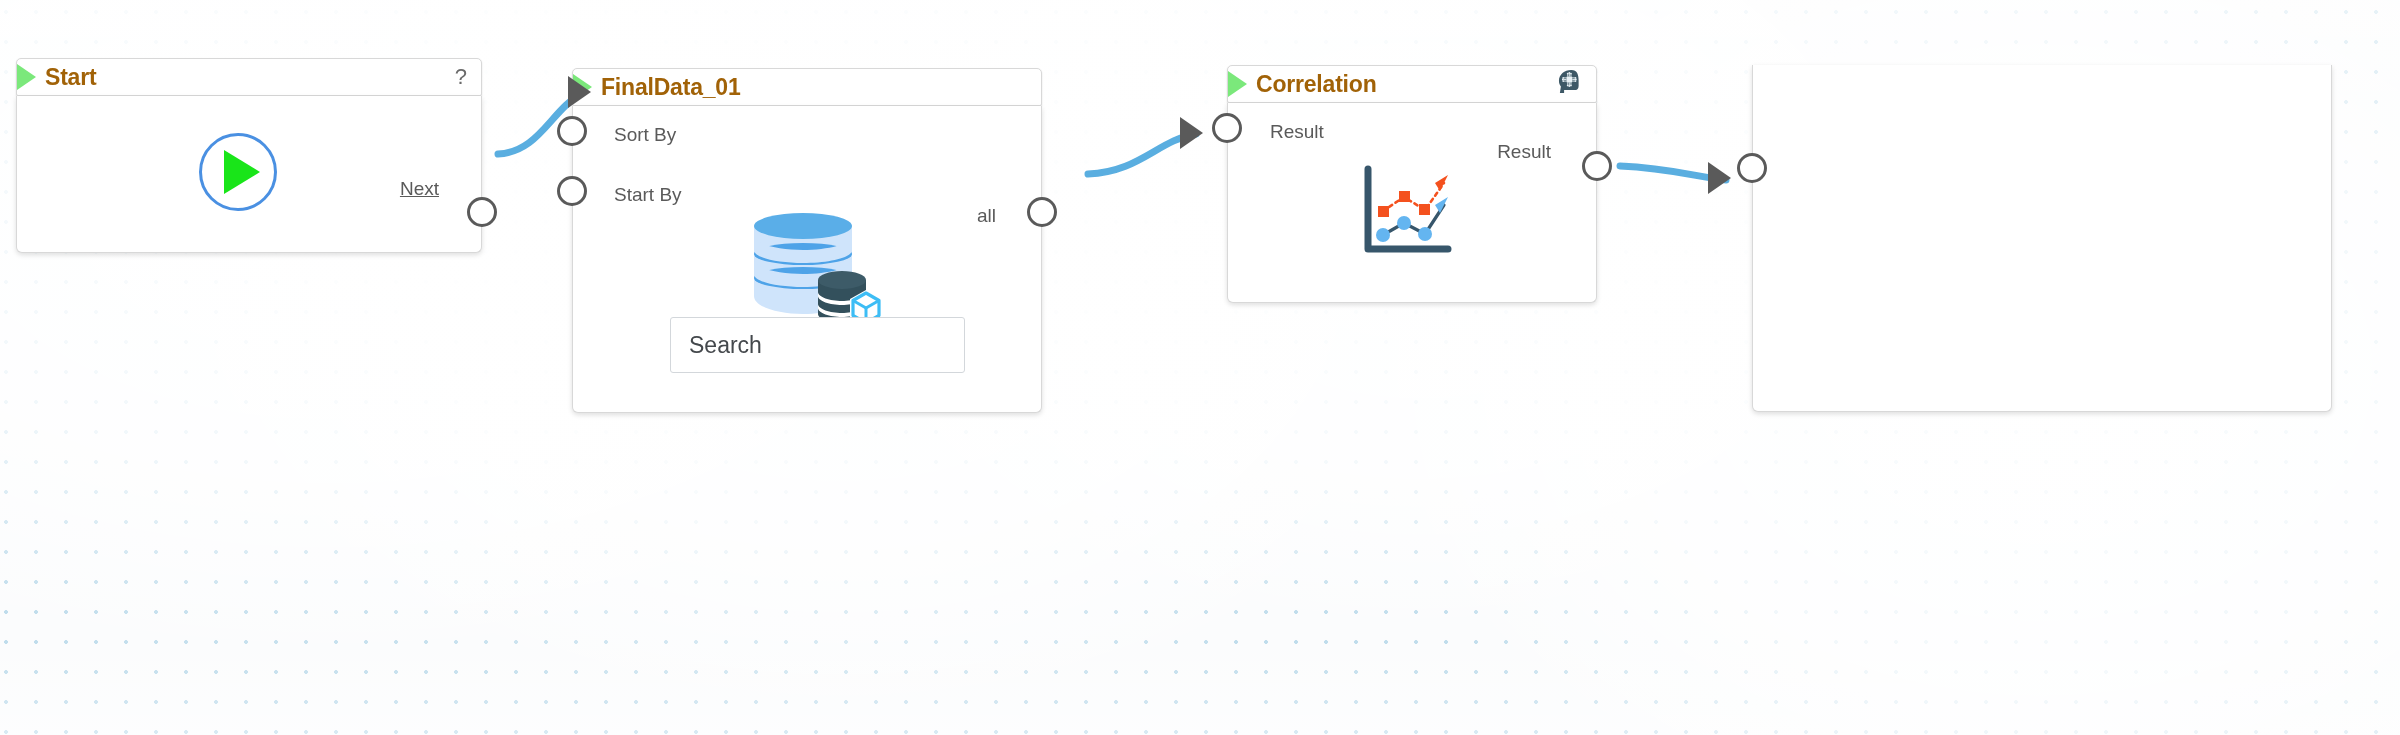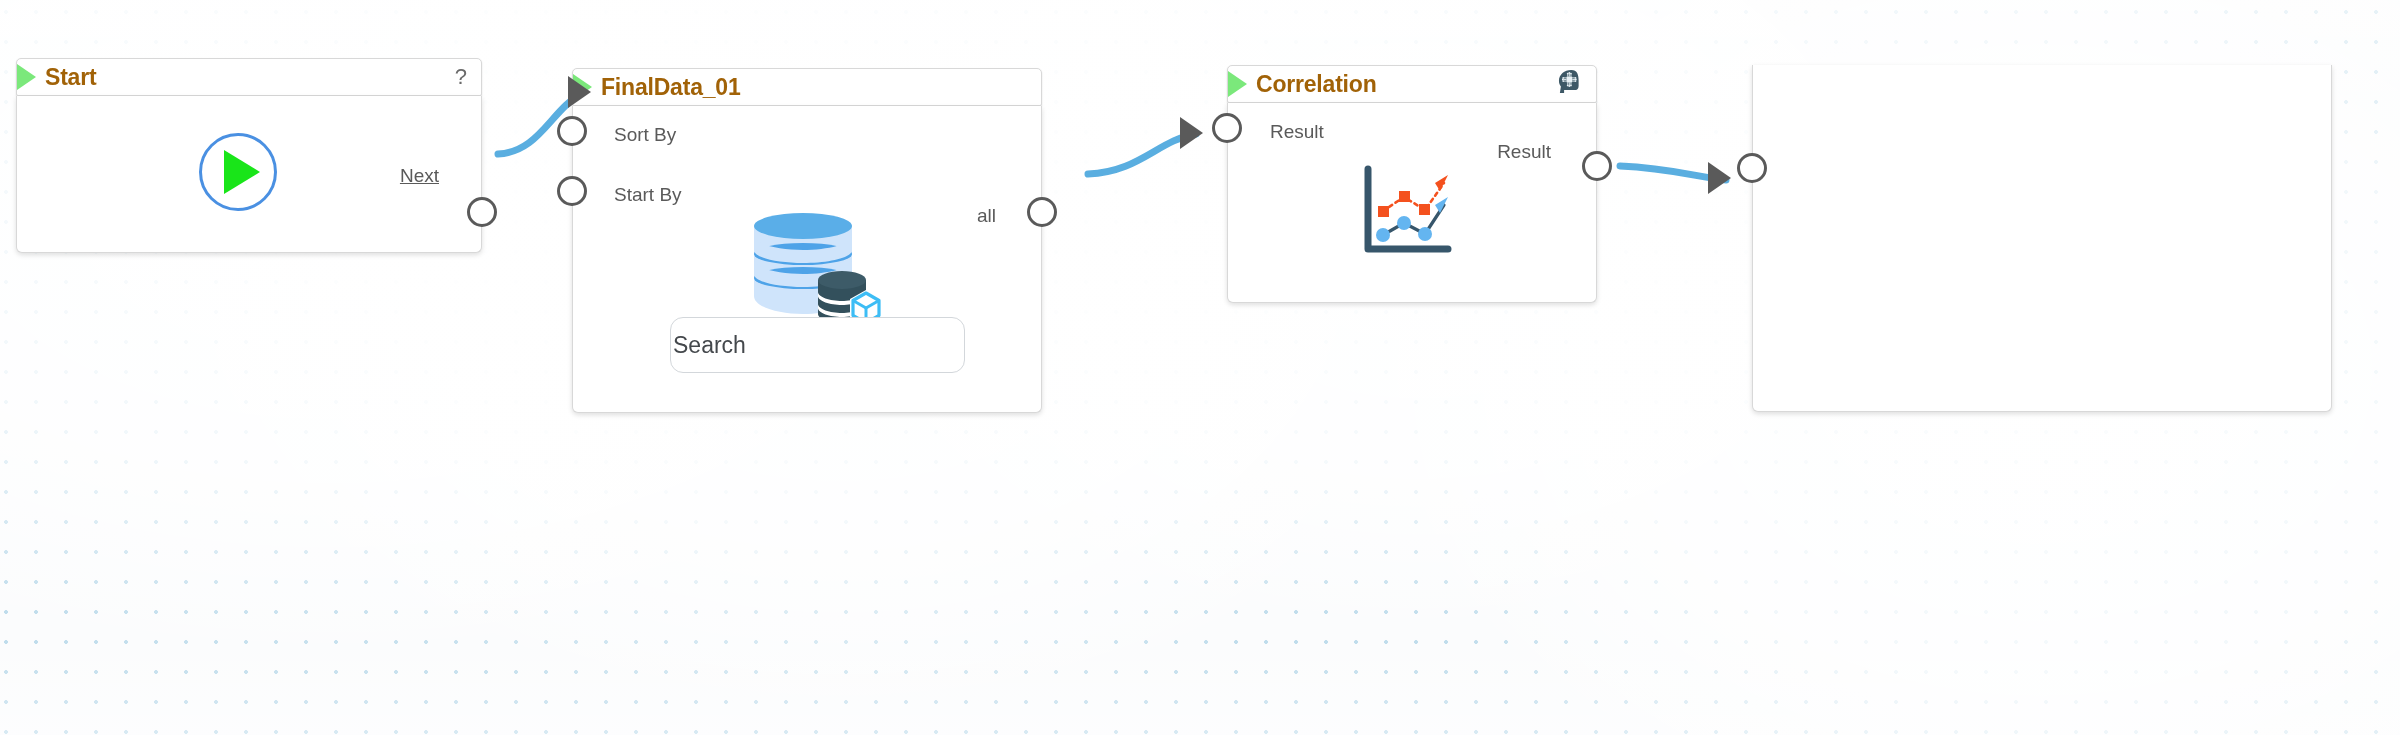--- a/index.html
+++ b/index.html
@@ -137,23 +137,24 @@
     border-left: 36px solid #19e519;
     margin-left: 8px;
   }
 
   
   .search-box {
     position: absolute;
     box-sizing: border-box;
     background: #ffffff;
     border: 1px solid #d3d7db;
-    border-radius: 13px;
+    border-radius: 3px;
     display: flex;
     align-items: center;
+    padding-left: 16px;
     font-size: 23px;
     color: #44484c;
   }
   .search-box input {
     border: none;
     outline: none;
     background: transparent;
     font-family: "Liberation Sans", sans-serif;
     font-size: 23px;
     color: #44484c;
@@ -188,21 +189,21 @@
       <div class="hdr-play"></div>
       <div class="hdr-title">Start</div>
       <div class="hdr-right">
         <span class="hdr-help">?</span>
       </div>
     </div>
     <div class="node-body" style="height:157px;">
       <div class="run-circle" style="left:182px; top:37px;">
         <div class="run-play"></div>
       </div>
-      <div class="port-label right" style="right:42px; top:69px;text-decoration:underline;">Next</div>
+      <div class="port-label right" style="right:42px; top:82px;text-decoration:underline;">Next</div>
     </div>
 
     <div class="port" style="left:451px; top:139px;"></div>
   </div>
 
   <div class="node" id="node-finaldata" style="left:572px; top:68px; width:470px;">
     <div class="node-header">
       <div class="hdr-play"></div>
       <div class="hdr-title">FinalData_01</div>
     </div>

